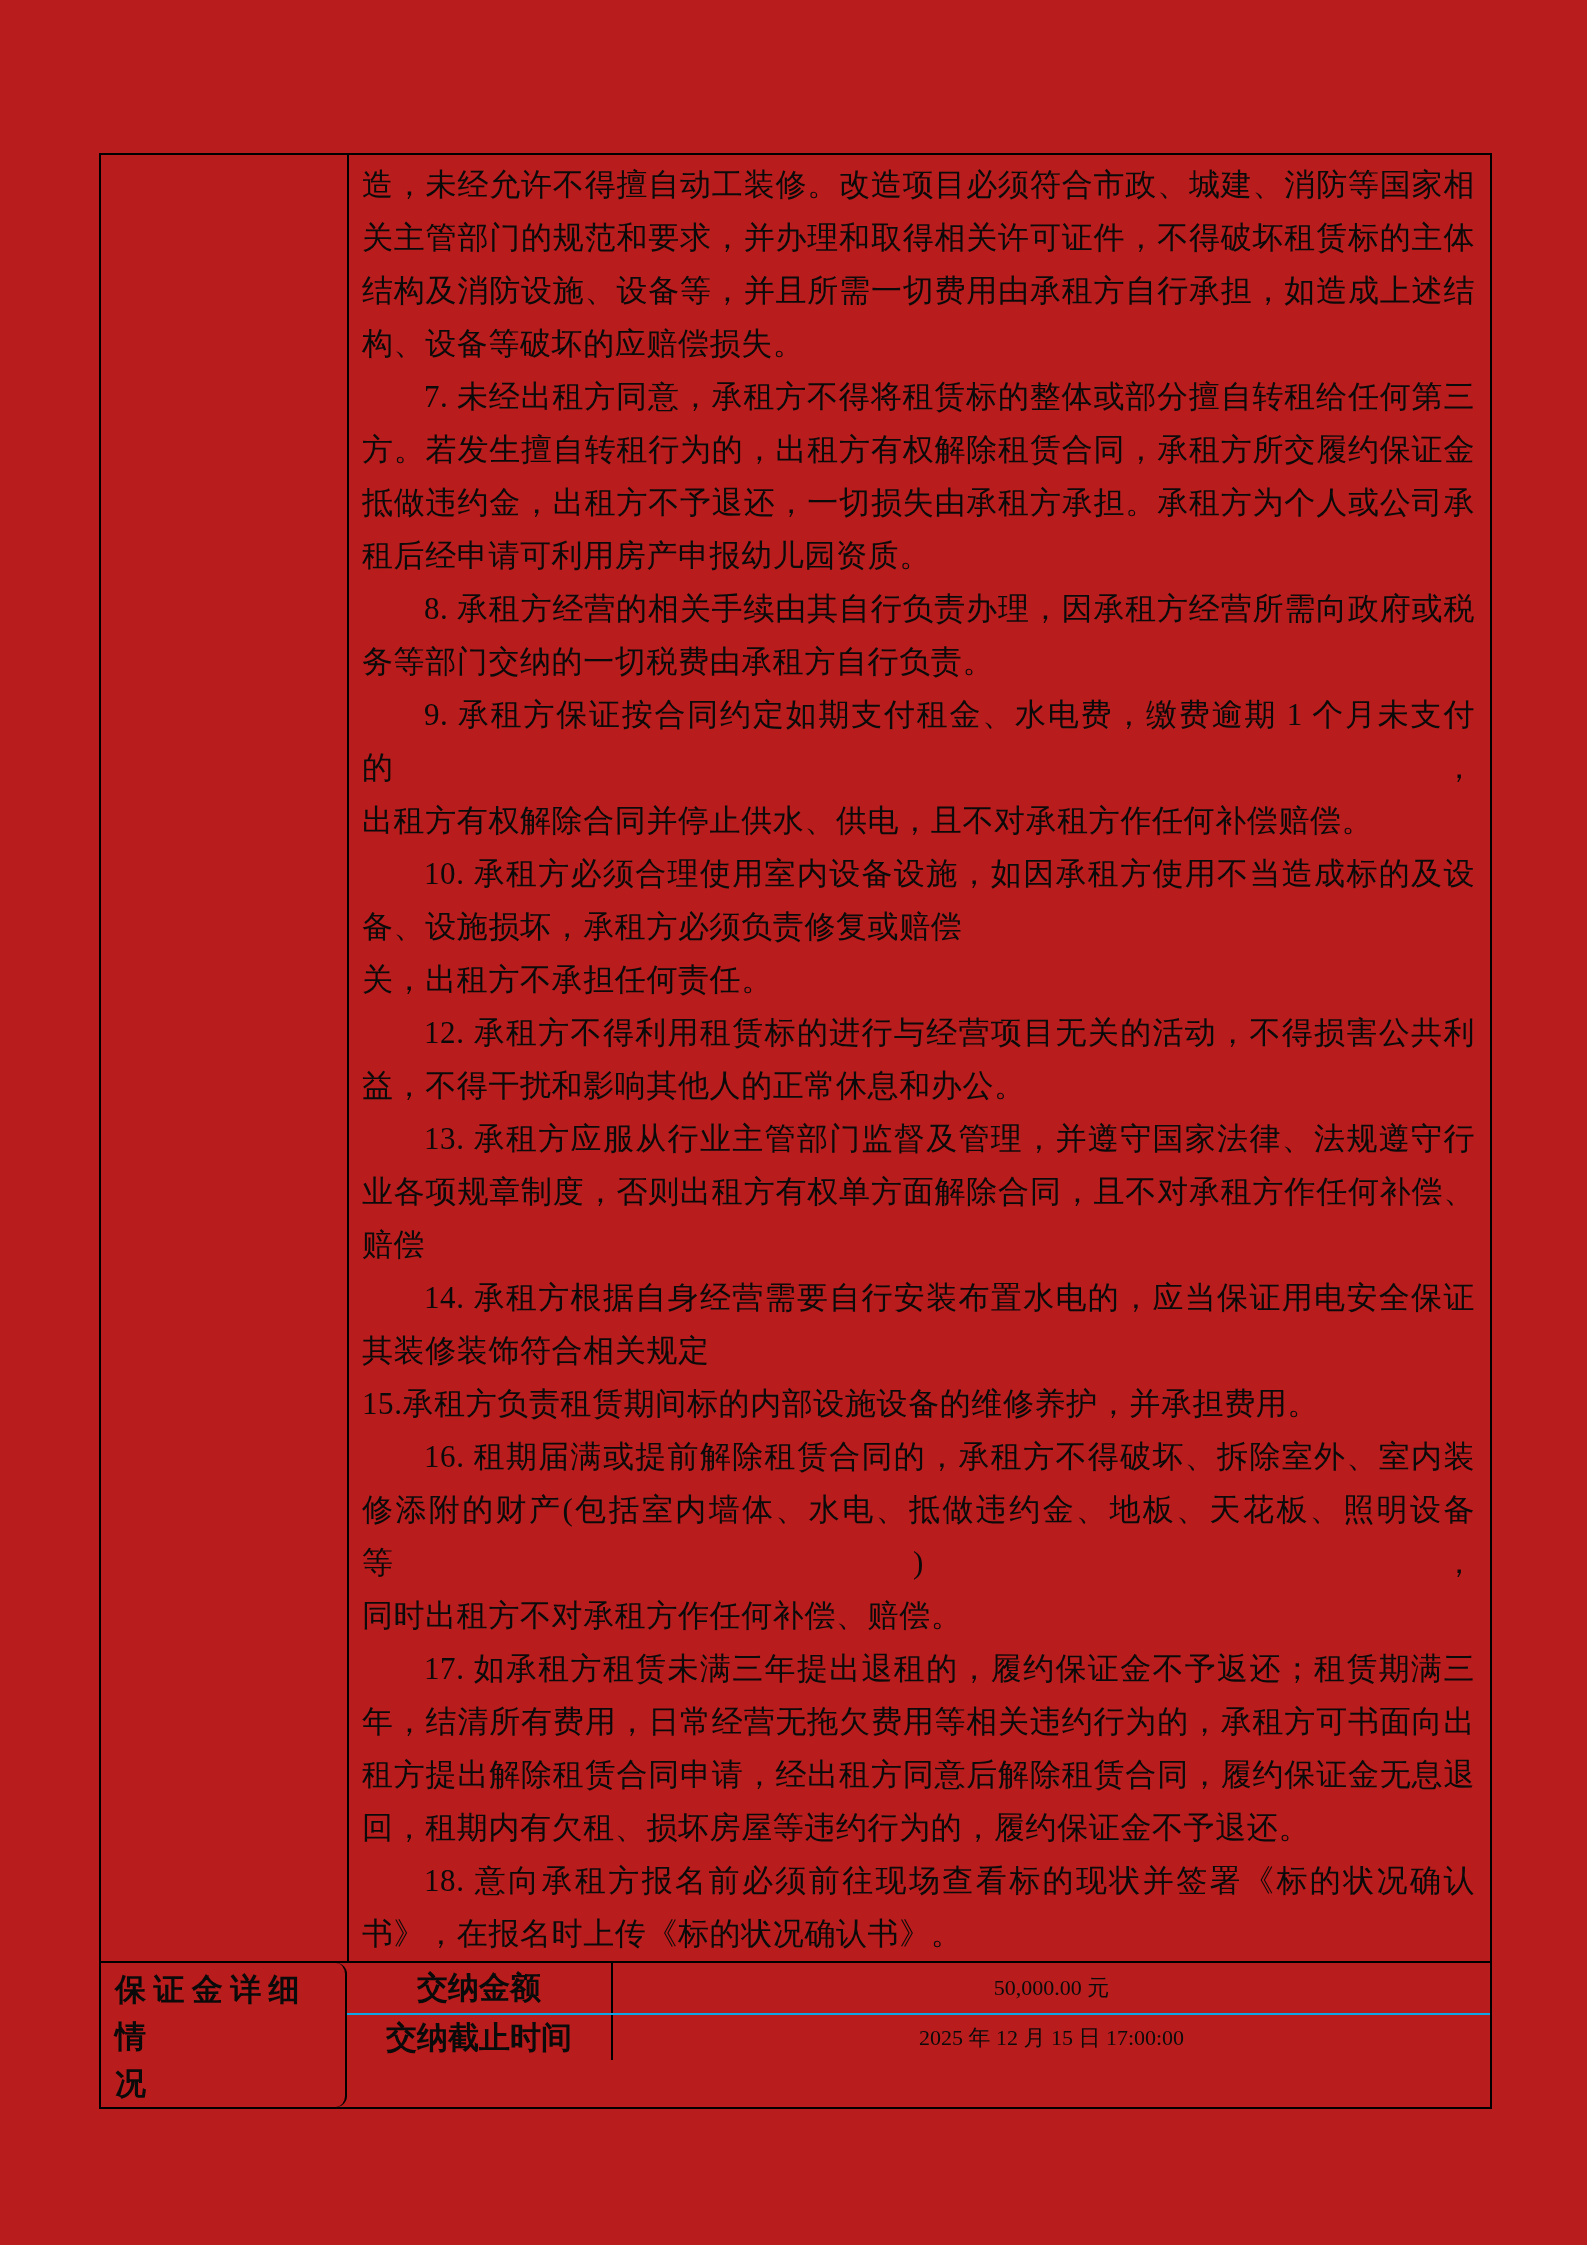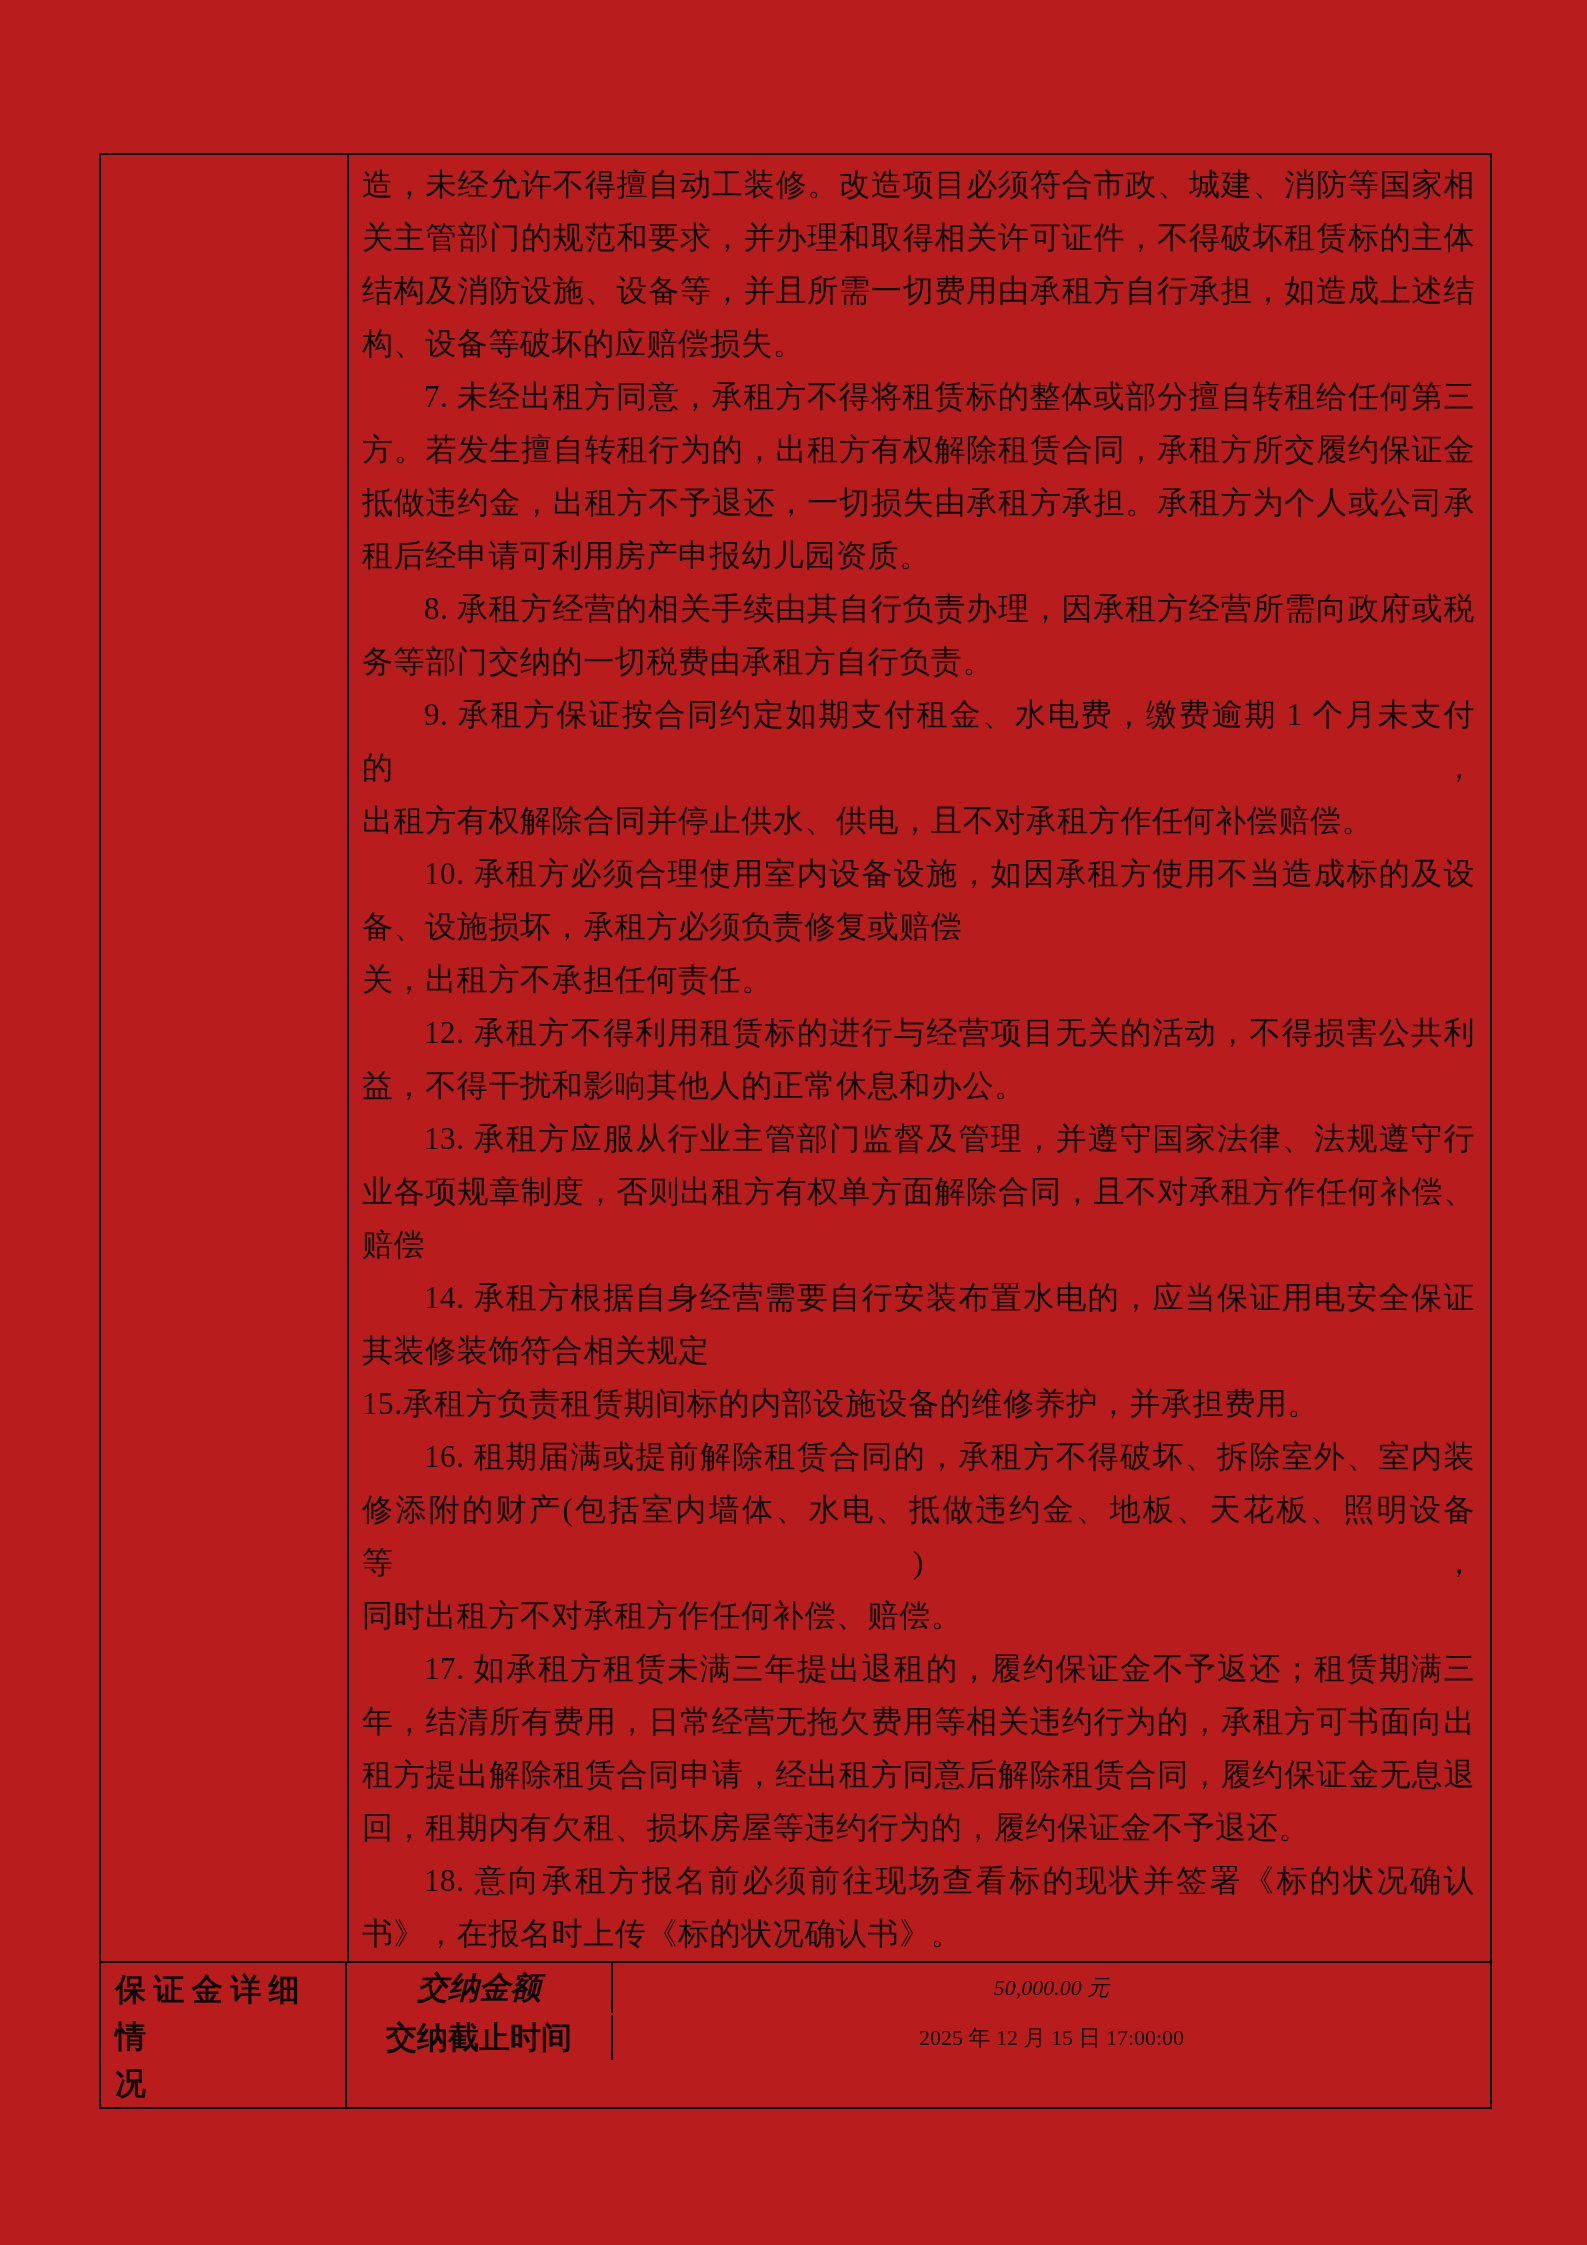--- a/index.html
+++ b/index.html
@@ -44,25 +44,26 @@
   
   .dep { display:flex; }
   .dep-left {
     width:246px;
     border-right:2px solid #000;
     padding:3px 0 0 14px;
     font-weight:bold;
     font-size:31px;
     line-height:47px;
     box-sizing:border-box;
+    border-radius:11px;
   }
   .dep-left .l1 { letter-spacing:7.4px; }
   .dep-right { flex:1; display:flex; flex-direction:column; }
   .dep-row { display:flex; }
-  .dep-row.a { height:50px; border-bottom:2px solid #b91c1c;font-style:italic; }
+  .dep-row.a { height:50px; border-bottom:2px solid #0ea5e9; }
   .dep-row.b { height:45px; }
   .dep-label {
     width:266px;
     border-right:2px solid #000;
     display:flex; align-items:center; justify-content:center;
     font-weight:bold;
     font-size:31px;
     box-sizing:border-box;
   }
   .dep-value {

